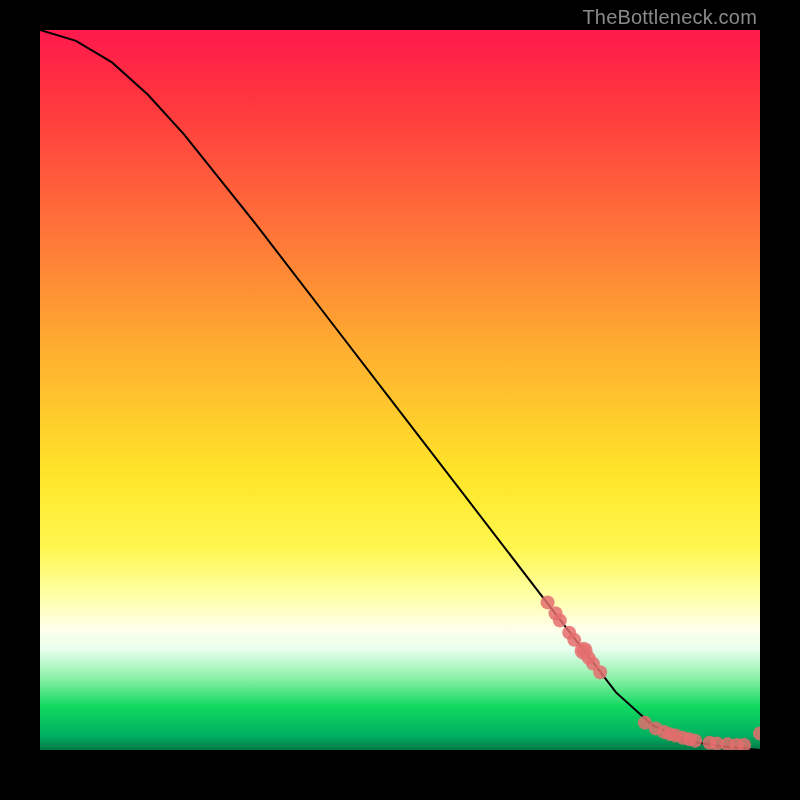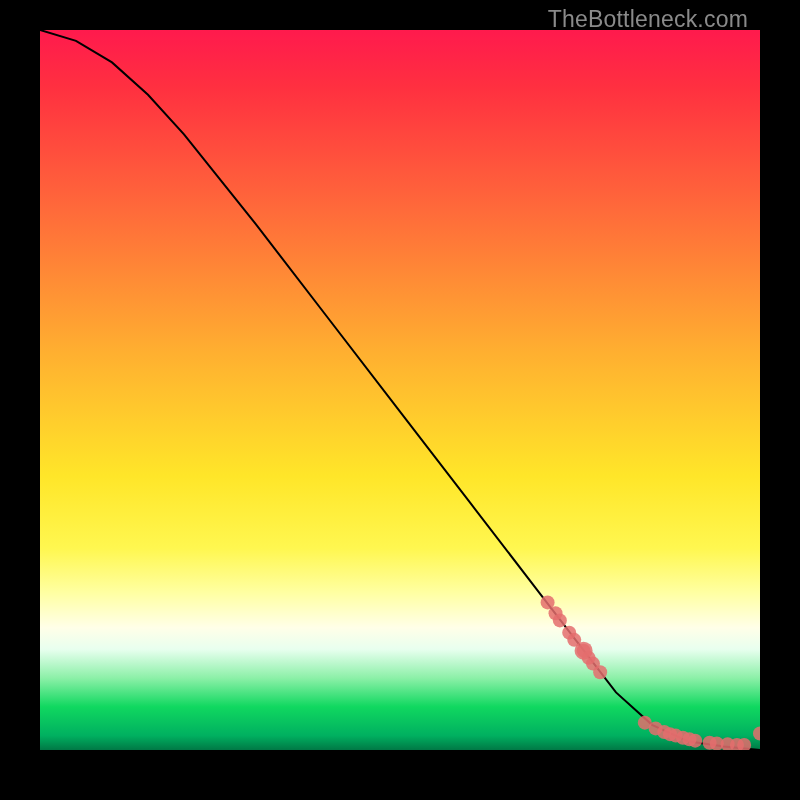--- a/index.html
+++ b/index.html
@@ -39,24 +39,24 @@
       #007845 100%
     );
   }
   .plot svg {
     position: absolute;
     left: 0; top: 0;
     width: 100%; height: 100%;
   }
   .watermark {
     position: absolute;
-    right: 52px;
+    right: 43px;
     top: 6px;
     color: #8a8a8a;
-    font-size: 23px;
+    font-size: 20px;
     font-weight: 500;
     letter-spacing: 0.2px;
   }
 </style>
 </head>
 <body>
 
 <div class="frame">
   <div class="watermark">TheBottleneck.com</div>
   <div class="plot">

